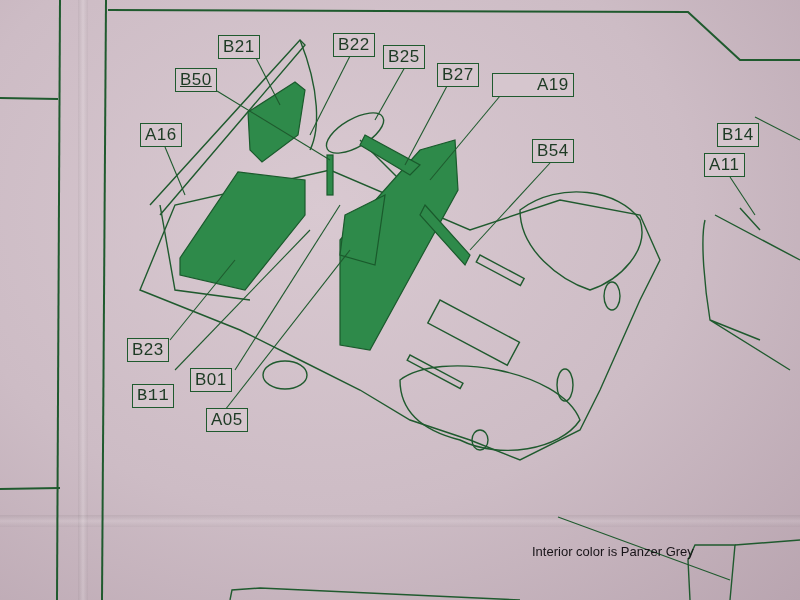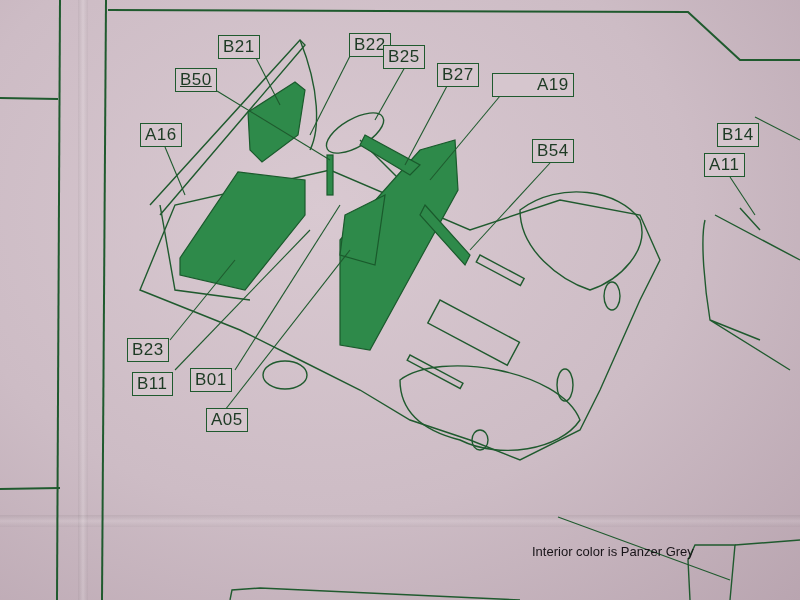--- a/index.html
+++ b/index.html
@@ -93,27 +93,27 @@
   </g>
 
   <g fill="none" stroke="#1f5a2e" stroke-width="1.4">
     <path d="M690 600 L688 560 L695 545 L735 545 L730 600"></path>
     <path d="M735 545 L800 540"></path>
     <path d="M230 600 L232 590 L260 588 L520 600"></path>
   </g>
 </svg>
 
 <div class="callout" style="left:218px;top:35px;">B21</div>
-<div class="callout" style="left:333px;top:33px;margin-left:16px;">B22</div>
+<div class="callout" style="left:333px;top:33px;">B22</div>
 <div class="callout" style="left:383px;top:45px;">B25</div>
 <div class="callout" style="left:175px;top:68px;text-decoration:underline;">B50</div>
 <div class="callout" style="left:437px;top:63px;">B27</div>
 <div class="callout" style="left:492px;top:73px;padding-left:44px;">A19</div>
 <div class="callout" style="left:140px;top:123px;text-align:center;">A16</div>
 <div class="callout" style="left:532px;top:139px;">B54</div>
 <div class="callout" style="left:717px;top:95px;margin-top:28px;">B14</div>
 <div class="callout" style="left:704px;top:153px;">A11</div>
 <div class="callout" style="left:127px;top:338px;">B23</div>
-<div class="callout" style="left:132px;top:372px;">B11</div>
+<div class="callout" style="left:132px;top:384px;font-family:Liberation Mono, monospace;">B11</div>
 <div class="callout" style="left:190px;top:368px;">B01</div>
 <div class="callout" style="left:206px;top:408px;">A05</div>
 
 <div class="note">Interior color is Panzer Grey</div>
 
 </body></html>

